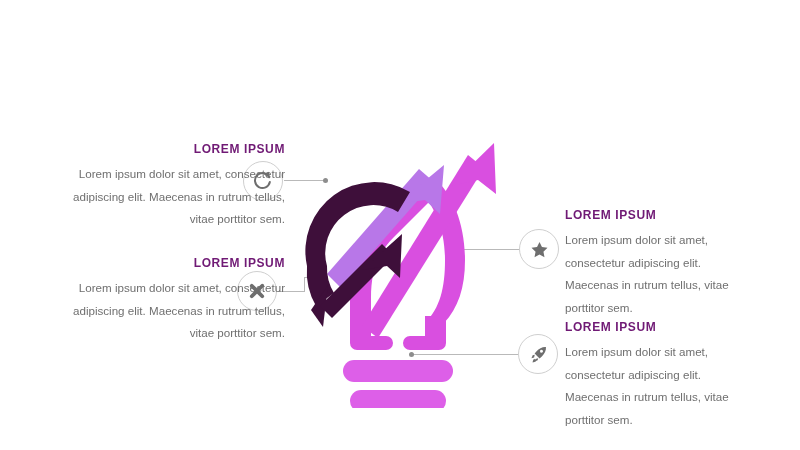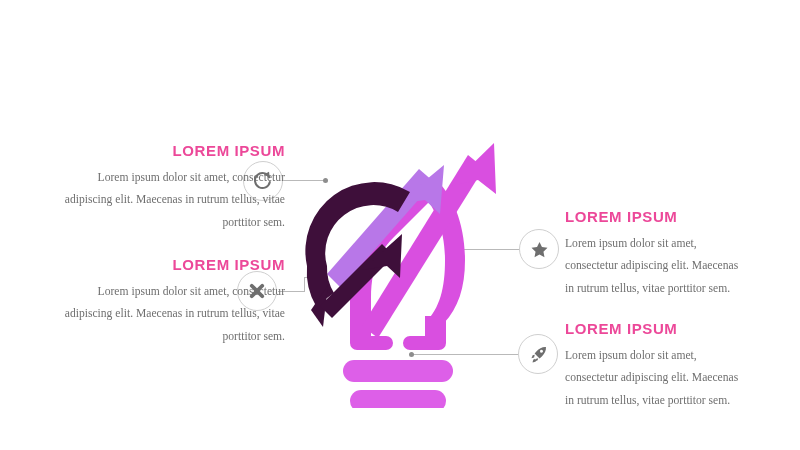--- a/index.html
+++ b/index.html
@@ -6,28 +6,27 @@
   body{
     width:800px;height:450px;background:#ffffff;
     font-family:"Liberation Sans", sans-serif;
     overflow:hidden;position:relative;
   }
   .stage{position:absolute;inset:0;}
 
   
   .block{position:absolute;width:230px;}
   .block .title{
-    font-size:15px;font-weight:bold;color:#ec4899;
+    font-size:12px;font-weight:bold;color:#701a75;
     letter-spacing:0.6px;margin:0 0 7px 0;line-height:1.1;
     white-space:nowrap;
   }
   .block .body{
     font-size:11.6px;color:#6f6f6f;line-height:1.95;margin:0;
     font-weight:400;
-    font-family:Liberation Serif, serif;
   }
   .block.right-align{text-align:right;}
   .block.left-align{text-align:left;}
 
   .b1{left:55px;top:143px;}
   .b2{left:55px;top:257px;}
   .b3{left:565px;top:209px;width:185px;}
   .b4{left:565px;top:321px;width:185px;}
 
   

